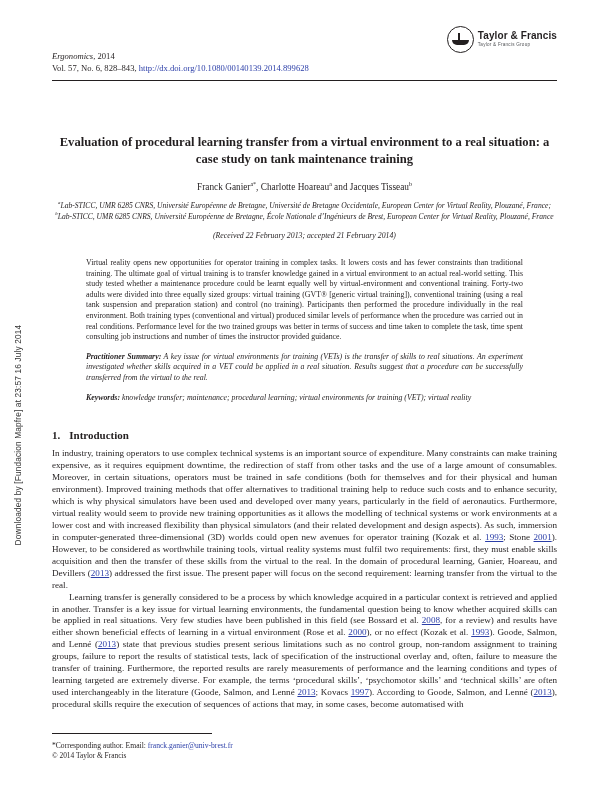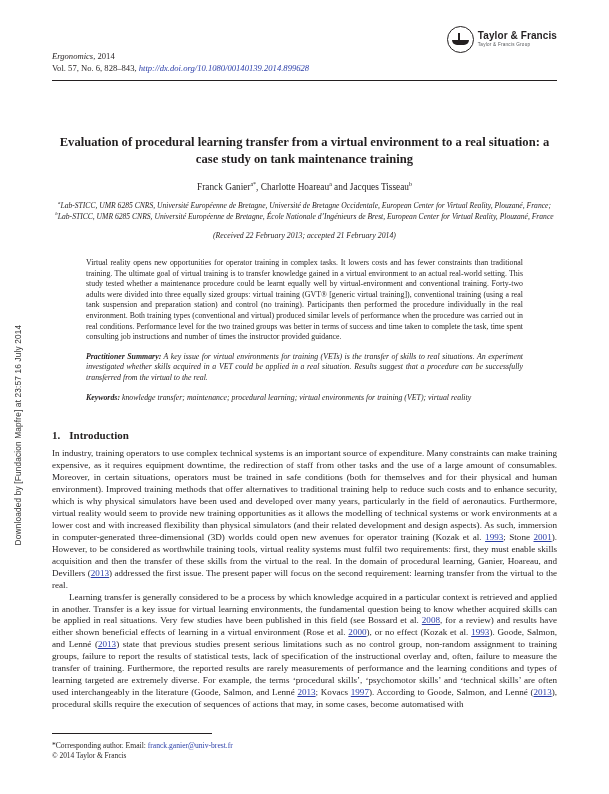--- a/index.html
+++ b/index.html
@@ -60,21 +60,20 @@
     font-style: italic;
   }
   .journal-line2 {
     font-size: 8.6px;
     line-height: 13px;
     color: #231f20;
   }
   .doi-link {
     color: #2b3ea8;
     text-decoration: none;
-    font-style: italic;
   }
 
   .tf-logo {
     position: absolute;
     right: 0;
     top: 26px;
     display: flex;
     align-items: center;
     gap: 4px;
   }

